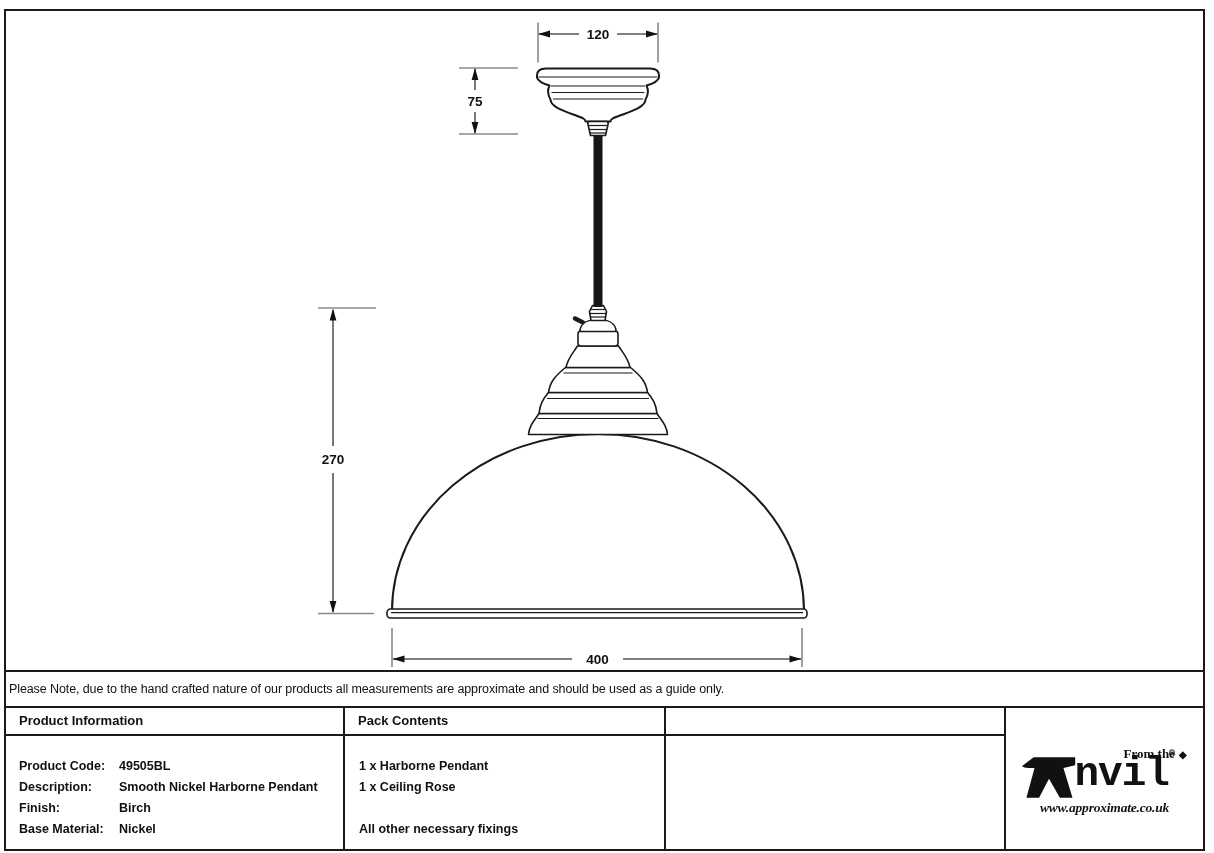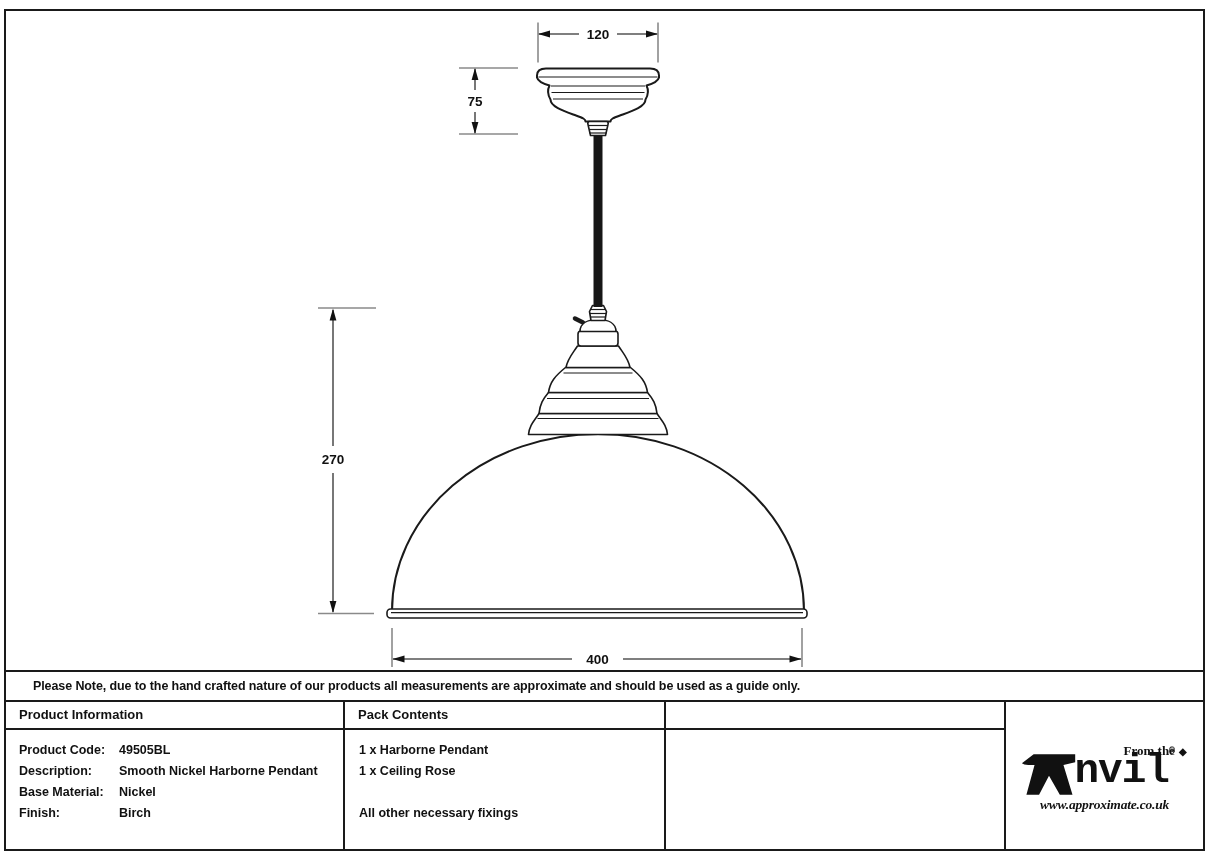--- a/index.html
+++ b/index.html
@@ -6,37 +6,37 @@
   html,body { width:1214px; height:853px; background:#fff; font-family:"Liberation Sans", sans-serif; color:#111; }
   .sheet {
     position:absolute; left:4px; top:9px; width:1201px; height:842px;
     border:2px solid #1a1a1a; background:#fff;
     display:flex; flex-direction:column;
   }
   .drawing-area { height:659px; position:relative; overflow:hidden; }
   .drawing-area svg { display:block; }
 
   .note-row {
-    height:30px; border-top:2px solid #1a1a1a;
-    display:flex; align-items:center; padding-left:27px;
-    font-size:12.5px; font-weight:700; letter-spacing:-0.1px;
+    height:36px; border-top:2px solid #1a1a1a;
+    display:flex; align-items:center; padding-left:3px;
+    font-size:12.5px; font-weight:400; letter-spacing:-0.1px;
   }
 
   .bottom-table { flex:1; border-top:2px solid #1a1a1a; display:flex; }
   .col { height:100%; }
   .col-borders { border-right:2px solid #1a1a1a; display:flex; flex-direction:column; }
   .col1 { width:339px; }
   .col2 { width:321px; }
   .col3 { width:340px; }
   .col4 { flex:1; display:flex; align-items:center; justify-content:center; }
   .cell-header {
     height:28px; border-bottom:2px solid #1a1a1a;
     padding:5px 0 8px 13px; font-size:13px; font-weight:700;
   }
-  .cell-body { flex:1; padding-top:10px; font-size:12.5px; font-weight:700; }
+  .cell-body { flex:1; padding-top:20px; font-size:12.5px; font-weight:700; }
   .info-row { display:flex; line-height:21px; padding-left:13px; }
   .info-label { width:100px; flex:none; }
   .info-value { flex:1; }
   .pack-item { line-height:21px; padding-left:14px; }
   .pack-spacer { height:21px; }
 
   
   .anvil-logo { position:relative; width:172px; height:78px; }
   .anvil-icon { position:absolute; left:2px; top:13px; }
   .brand-tagline {
@@ -166,26 +166,26 @@
       <div class="cell-body">
         <div class="info-row">
           <span class="info-label">Product Code:</span>
           <span class="info-value">49505BL</span>
         </div>
         <div class="info-row">
           <span class="info-label">Description:</span>
           <span class="info-value">Smooth Nickel Harborne Pendant</span>
         </div>
         <div class="info-row">
+          <span class="info-label">Finish:</span>
+          <span class="info-value">Birch</span>
+        </div>
+        <div class="info-row">
           <span class="info-label">Base Material:</span>
           <span class="info-value">Nickel</span>
-        </div>
-        <div class="info-row">
-          <span class="info-label">Finish:</span>
-          <span class="info-value">Birch</span>
         </div>
       </div>
     </div>
 
     <div class="col col2 col-borders">
       <div class="cell-header">Pack Contents</div>
       <div class="cell-body">
         <div class="pack-item">1 x Harborne Pendant</div>
         <div class="pack-item">1 x Ceiling Rose</div>
         <div class="pack-spacer"></div>

